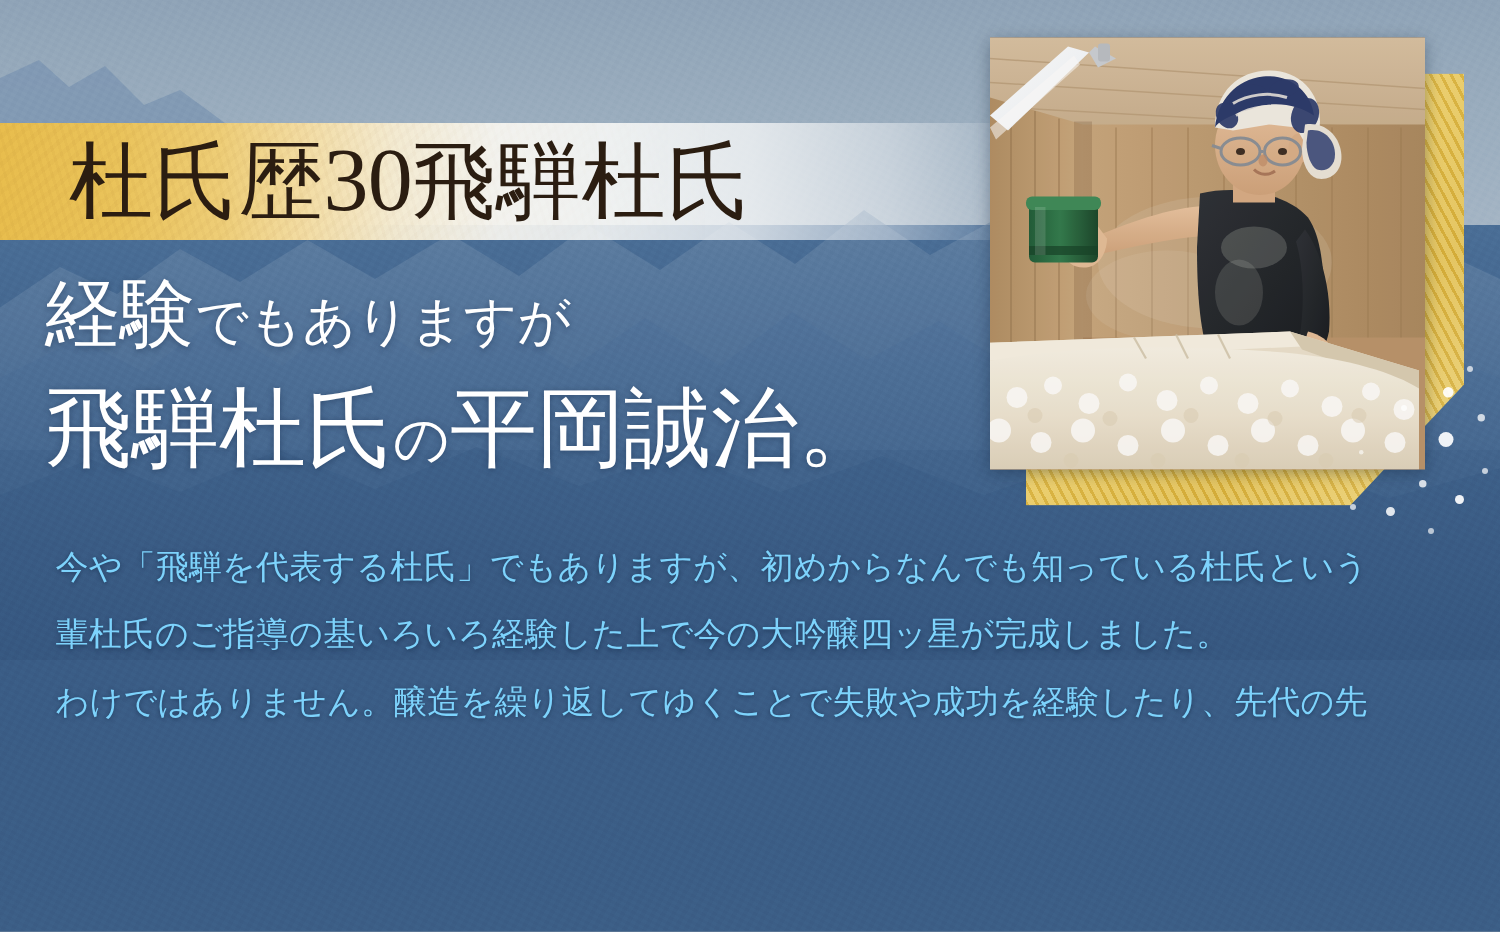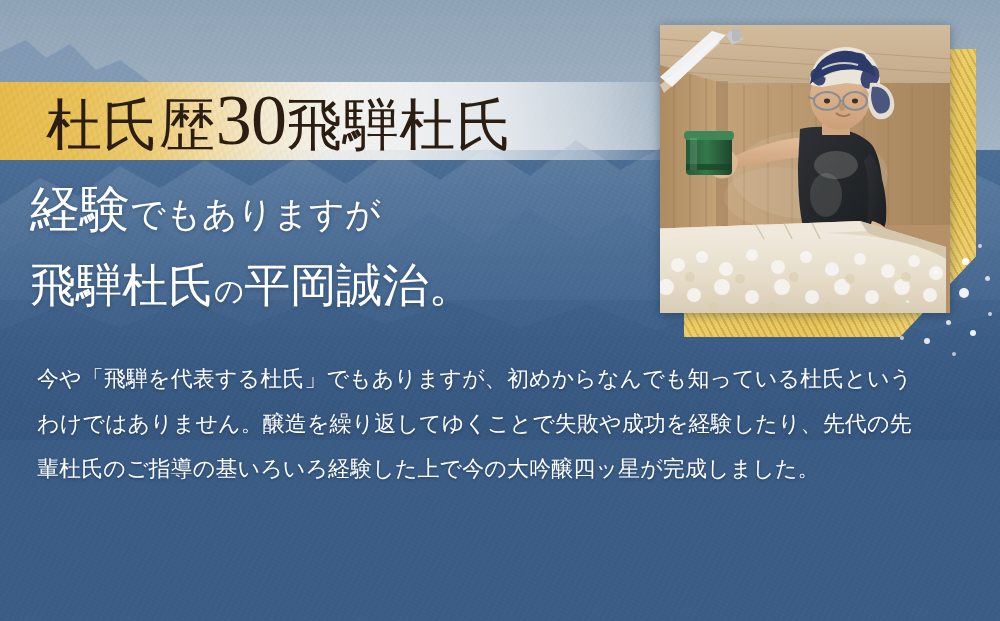--- a/index.html
+++ b/index.html
@@ -58,40 +58,40 @@
     -webkit-mask-image:linear-gradient(90deg,#000 0%,#000 30%,rgba(0,0,0,.25) 52%,rgba(0,0,0,0) 72%);
             mask-image:linear-gradient(90deg,#000 0%,#000 30%,rgba(0,0,0,.25) 52%,rgba(0,0,0,0) 72%);
   }
   .headline-top{
     position:absolute;left:46px;top:84px;
     font-family:"Liberation Serif","DejaVu Serif",serif;
     font-size:56px;line-height:72px;letter-spacing:.01em;
     color:#2b1d11;white-space:nowrap;
   }
   .headline-top .num{
-    font-size:72px;letter-spacing:-.01em;
+    font-size:60px;letter-spacing:-.01em;
   }
 
   
   .headline-main{
     position:absolute;left:30px;top:175px;width:640px;
     font-family:"Liberation Serif","DejaVu Serif",serif;
     color:#ffffff;
     text-shadow:0 1px 4px rgba(20,40,70,.45);
   }
   .hl-line{white-space:nowrap;}
   .hl-1{font-size:50px;line-height:68px;}
-  .hl-2{font-size:46px;line-height:74px;}
+  .hl-2{font-size:58px;line-height:74px;}
   .hl-sm{font-size:.70em;}
   .hl-sm2{font-size:.64em;}
 
   
   .body-copy{
     position:absolute;left:37px;top:356px;width:940px;
-    color:#ffffff;
+    color:#7dd3fc;
     font-size:22px;line-height:45px;letter-spacing:.005em;
     text-shadow:0 1px 3px rgba(15,35,62,.55);
     font-family:"DejaVu Sans","Liberation Sans",sans-serif;
   }
   .body-copy p{margin:0;white-space:nowrap;}
 
   
   .photo-wrap{position:absolute;left:660px;top:25px;width:340px;height:320px;}
   .gold-frame{
     position:absolute;left:24px;top:24px;width:292px;height:288px;
@@ -161,22 +161,22 @@
 
   <div class="headline-top"><span>杜氏歴</span><span class="num">30</span><span>飛騨杜氏</span></div>
 
   <div class="headline-main">
     <div class="hl-line hl-1"><span>経験</span><span class="hl-sm">でもありますが</span></div>
     <div class="hl-line hl-2"><span>飛騨杜氏</span><span class="hl-sm2">の</span><span>平岡誠治</span><span>。</span></div>
   </div>
 
   <div class="body-copy">
     <p>今や「飛騨を代表する杜氏」でもありますが、初めからなんでも知っている杜氏という</p>
+    <p>輩杜氏のご指導の基いろいろ経験した上で今の大吟醸四ッ星が完成しました。</p>
     <p>わけではありません。醸造を繰り返してゆくことで失敗や成功を経験したり、先代の先</p>
-    <p>輩杜氏のご指導の基いろいろ経験した上で今の大吟醸四ッ星が完成しました。</p>
   </div>
 
   <div class="photo-wrap">
     <div class="gold-frame"></div>
     <div class="photo">
       <svg width="290" height="288" viewBox="0 0 290 288">
         <defs>
           <linearGradient id="ceil" x1="0" y1="0" x2="0" y2="1">
             <stop offset="0%" stop-color="#d6c0a2"></stop>
               <stop offset="100%" stop-color="#c0a684"></stop>

